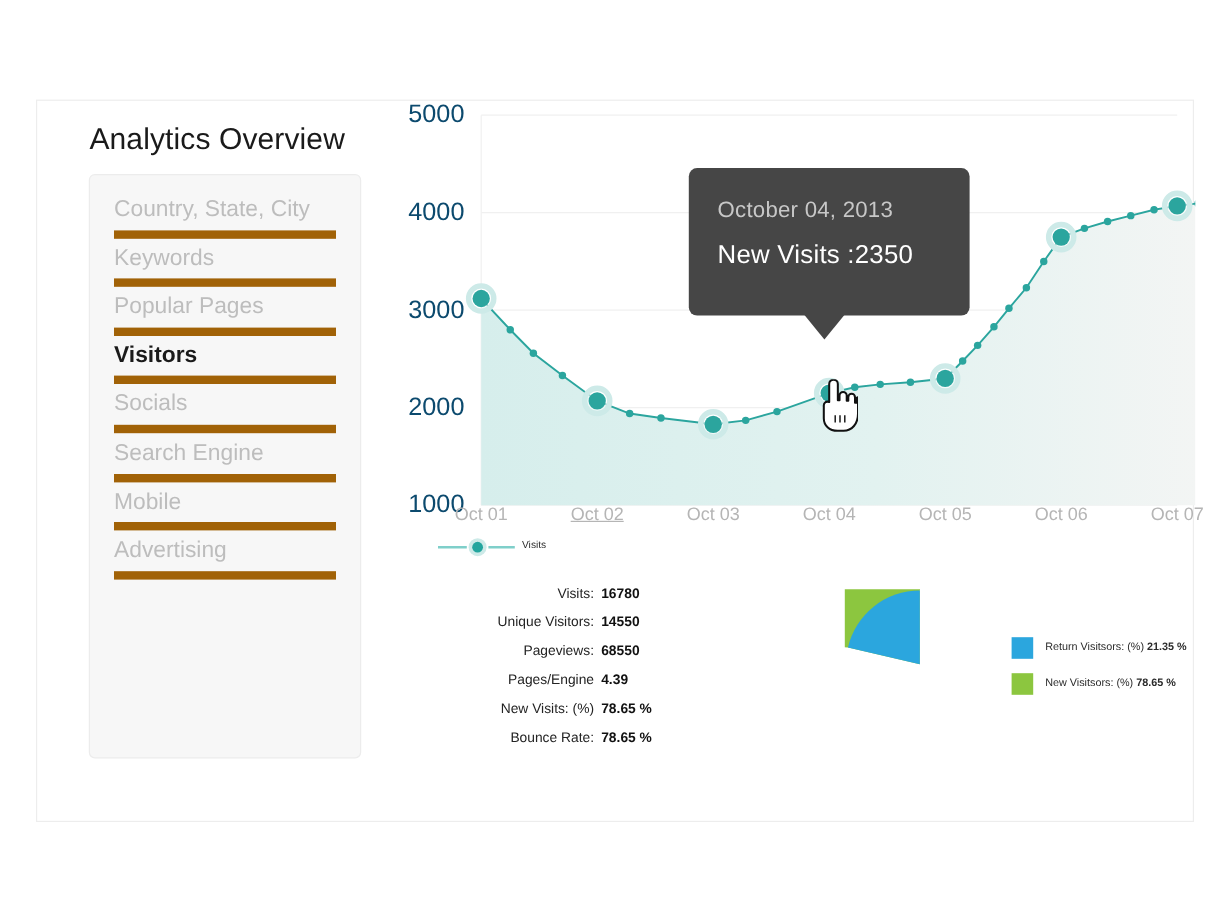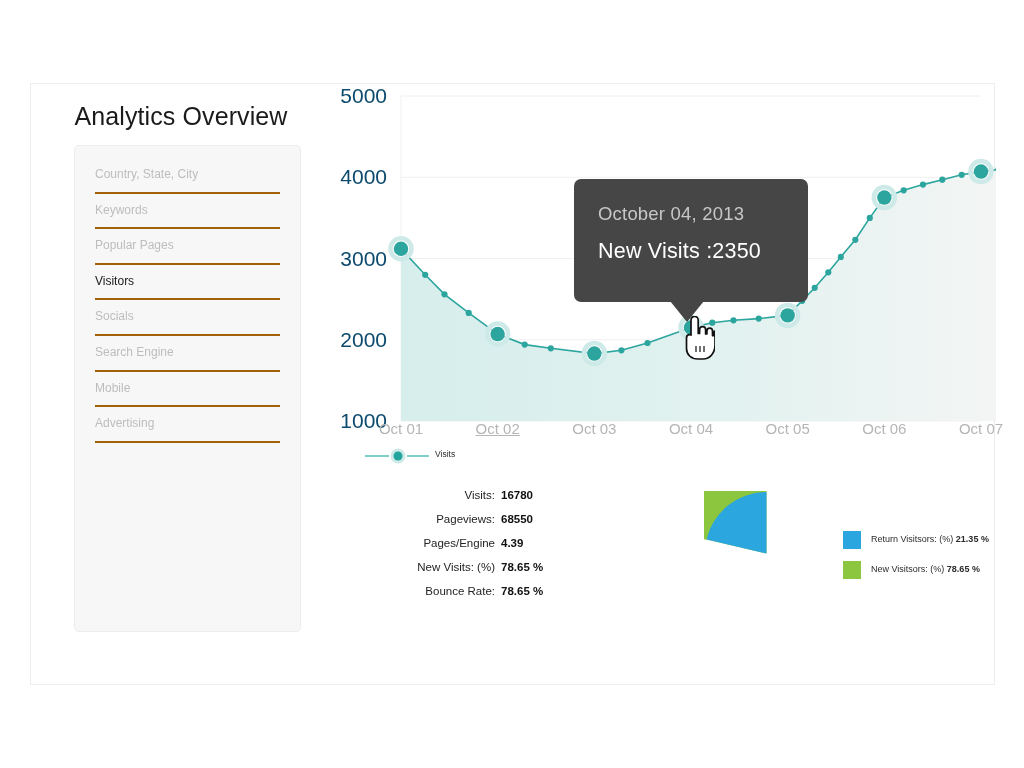--- a/index.html
+++ b/index.html
@@ -67,29 +67,29 @@
     position: absolute;
     left: 20px;
     top: 12px;
     width: 185px;
   }
 
   .nav-item {
     position: relative;
     height: 33.6px;
     line-height: 33.6px;
-    font-size: 12px;
+    font-size: 19px;
     color: #bdbdbd;
-    border-bottom: 2px solid #a16207;
+    border-bottom: 7px solid #a16207;
     cursor: pointer;
     white-space: nowrap;
   }
   .nav-item.active {
     color: #1a1a1a;
-    font-weight: 400;
+    font-weight: 700;
   }
 
   
   .right-col {
     position: absolute;
     left: 300px;
     top: 0px;
     width: 665px;
     height: 602px;
   }
@@ -142,21 +142,20 @@
   .tooltip {
     position: absolute;
     left: 243px;
     top: 56px;
     width: 234px;
     height: 123px;
     background: #464646;
     border-radius: 7px;
     box-sizing: border-box;
     padding: 22px 0 0 24px;
-    margin-top: 39px;
   }
   .tt-date {
     font-size: 18.5px;
     color: #c7c7c7;
     line-height: 26px;
     letter-spacing: 0.2px;
   }
   .tt-value {
     margin-top: 11px;
     font-size: 21.5px;
@@ -396,20 +395,24 @@
         </div>
 
       </div>
 
       <div class="stats-table" id="stats-table">
           <div class="stat-row">
             <div class="stat-label">Visits:</div>
             <div class="stat-value">16780</div>
           </div>
           <div class="stat-row">
+            <div class="stat-label">Unique Visitors:</div>
+            <div class="stat-value">14550</div>
+          </div>
+          <div class="stat-row">
             <div class="stat-label">Pageviews:</div>
             <div class="stat-value">68550</div>
           </div>
           <div class="stat-row">
             <div class="stat-label">Pages/Engine</div>
             <div class="stat-value">4.39</div>
           </div>
           <div class="stat-row">
             <div class="stat-label">New Visits: (%)</div>
             <div class="stat-value">78.65 %</div>

